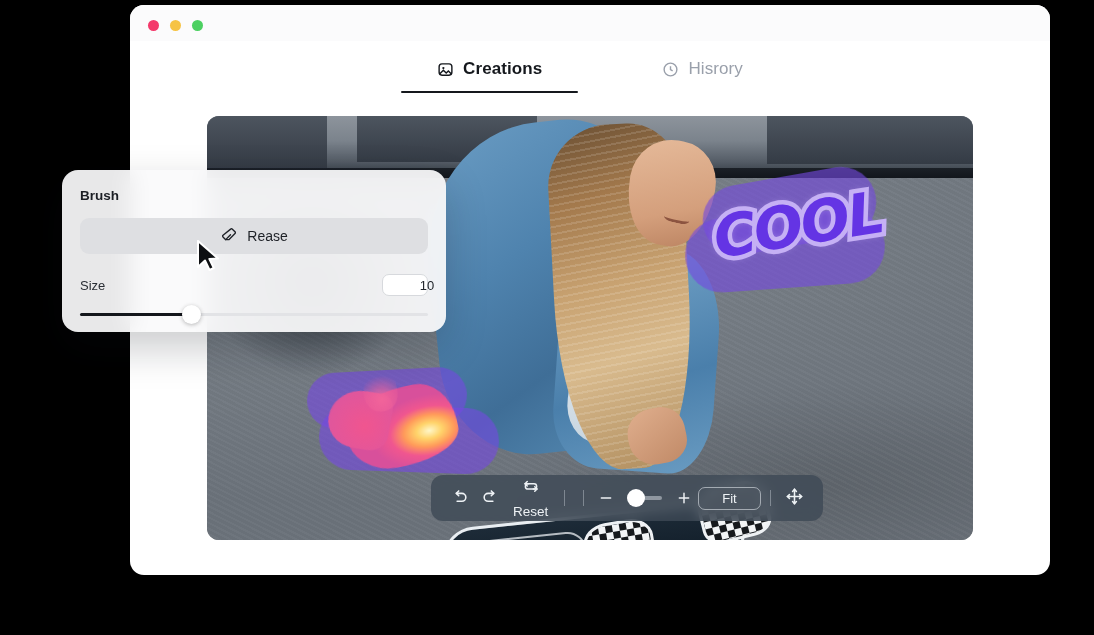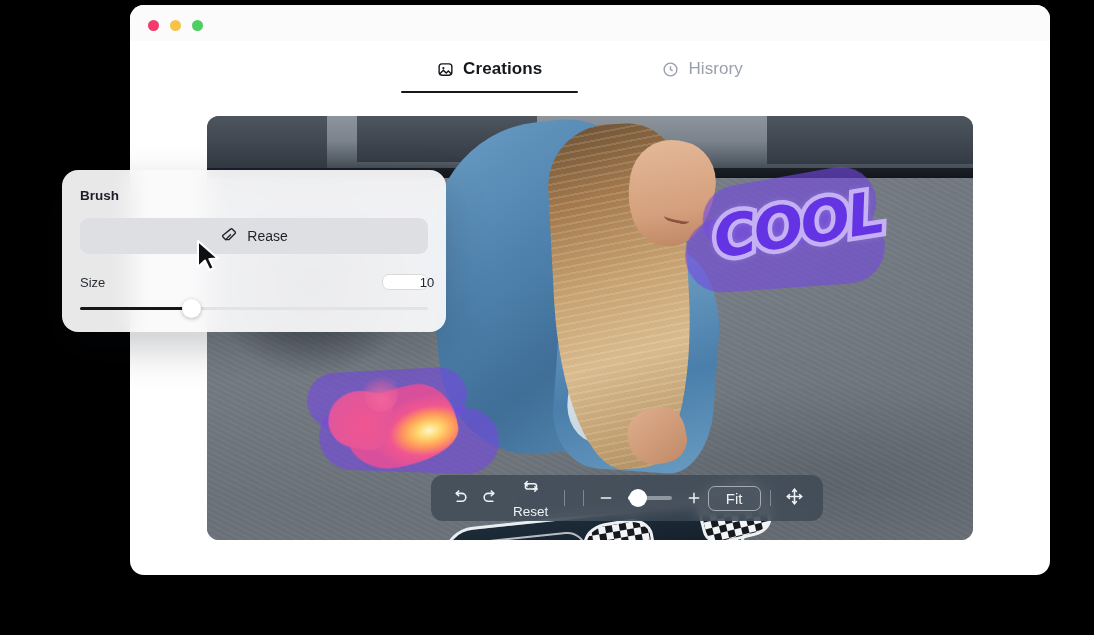--- a/index.html
+++ b/index.html
@@ -213,21 +213,21 @@
   .tb-btn span { font-size: 13.5px; color:#eef2f5; }
   .sep { width:1px; height:16px; background: rgba(235,240,245,.35); margin: 0 9px; }
   .zslider { position: relative; width: 92px; height: 4px; background: rgba(235,240,245,.45);
              border-radius: 3px; margin: 0 8px; cursor:pointer; }
   .zslider .zt { position:absolute; left: 14px; top:-7px; width:18px; height:18px;
                  border-radius:50%; background:#ffffff; }
   .zslider .zf { position:absolute; left:0; top:0; height:100%; width:20px;
                  background:#ffffff; border-radius:3px; }
   .fit {
     border: 1px solid rgba(235,240,245,.55); border-radius: 7px;
-    padding: 3px 17px; font-size: 15px; cursor: pointer; color:#eef2f5;
+    padding: 3px 23px; font-size: 13px; cursor: pointer; color:#eef2f5;
   }
   .icon-btn { padding: 5px 6px; border-radius:7px; cursor:pointer; display:flex; }
 
   
   .brush-panel {
     position: absolute; left: 62px; top: 170px;
     width: 384px; height: 162px;
     background: rgba(250,250,251,.93);
     border-radius: 16px;
     box-shadow: 0 16px 40px rgba(12,18,28,.22);
@@ -239,21 +239,21 @@
   .seg {
     flex: 1; height: 36px; border-radius: 9px;
     display:flex; align-items:center; justify-content:center; gap: 9px;
     font-size: 14px; color:#1e2127; cursor:pointer;
   }
   .seg.draw   { background: #f0f0f2; }
   .seg.rease  { background: #dedfe2; }
   .bp-size { display:flex; align-items:center; justify-content:space-between; margin-top: 20px; }
   .bp-size .lbl { font-size: 13px; color: #2a2e35; }
   .bp-size .val {
-    width: 44px; height: 16px; border: 1px solid #d7d9dd; border-radius: 7px;
+    width: 44px; height: 22px; border: 1px solid #d7d9dd; border-radius: 7px;
     background:#fff; font-size: 13px; color:#22262c;
     display:flex; align-items:center; justify-content:center;padding-left:44px;
   }
   .sz-track { position: relative; margin-top: 17px; height: 3px; background: #e2e3e6; border-radius: 3px; cursor:pointer; }
   .sz-track .fill { position:absolute; left:0; top:0; height:100%; width: 32%; background:#14171c; border-radius:3px; }
   .sz-track .thumb { position:absolute; left: 30.5%; top:-8px; width: 19px; height:19px;
                      border-radius:50%; background:#fff; box-shadow: 0 1px 4px rgba(0,0,0,.28); }
 
   
   .pointer { position: absolute; left: 196px; top: 240px; }

